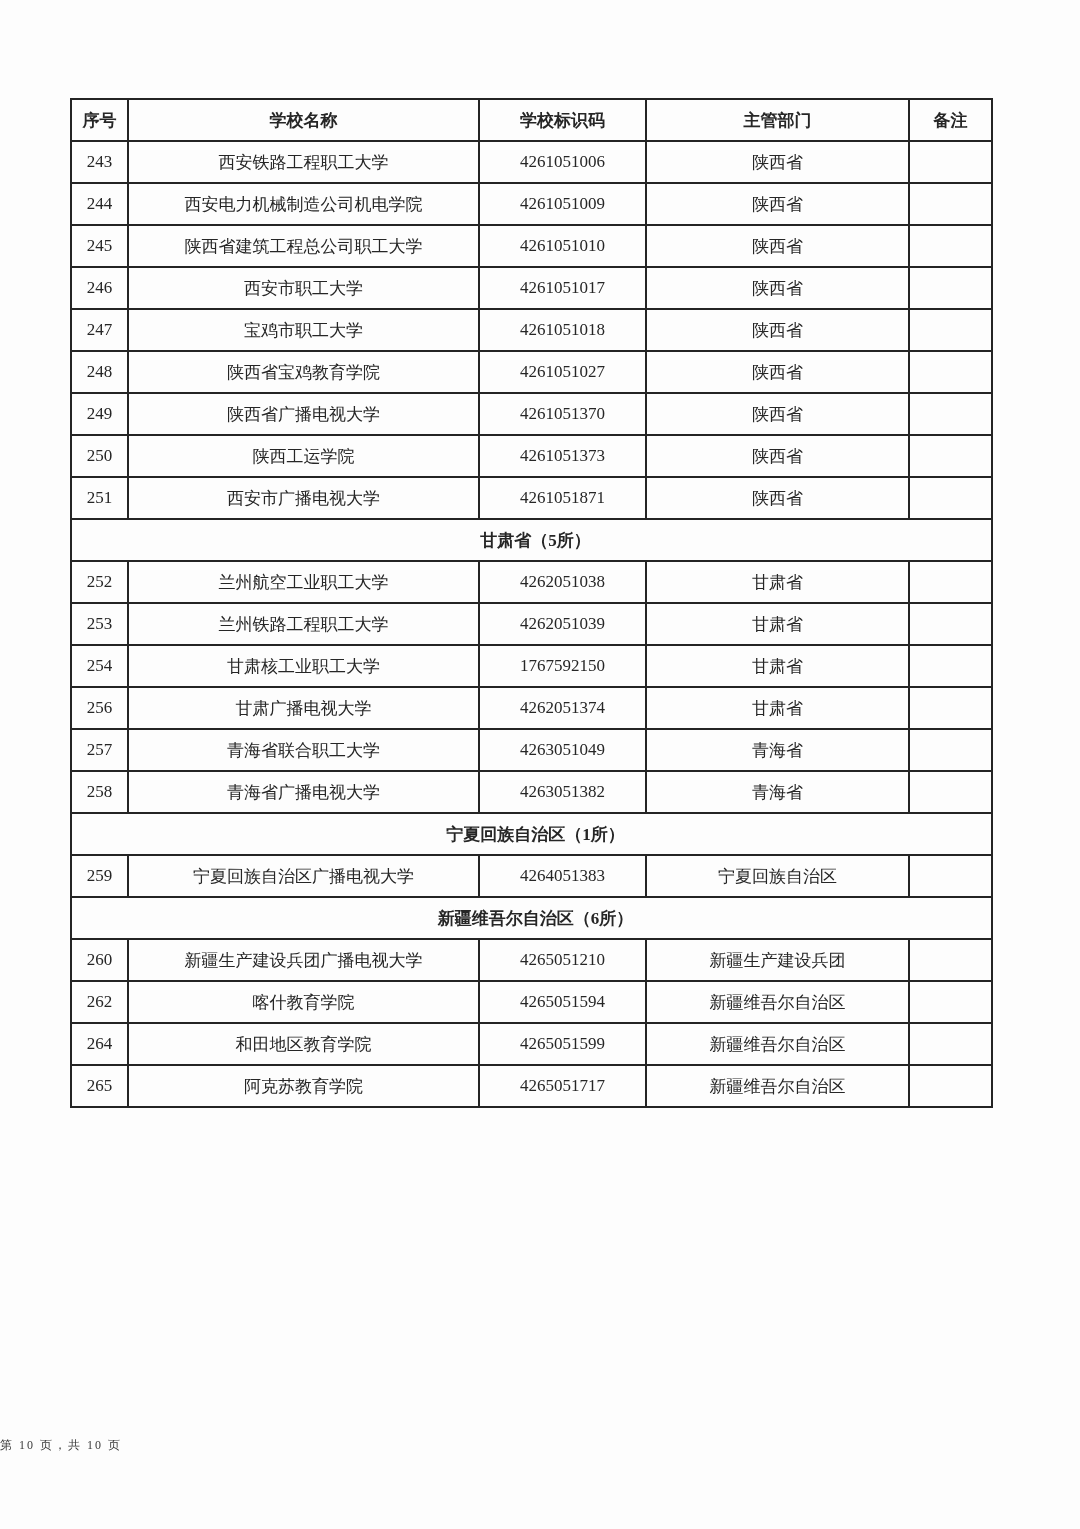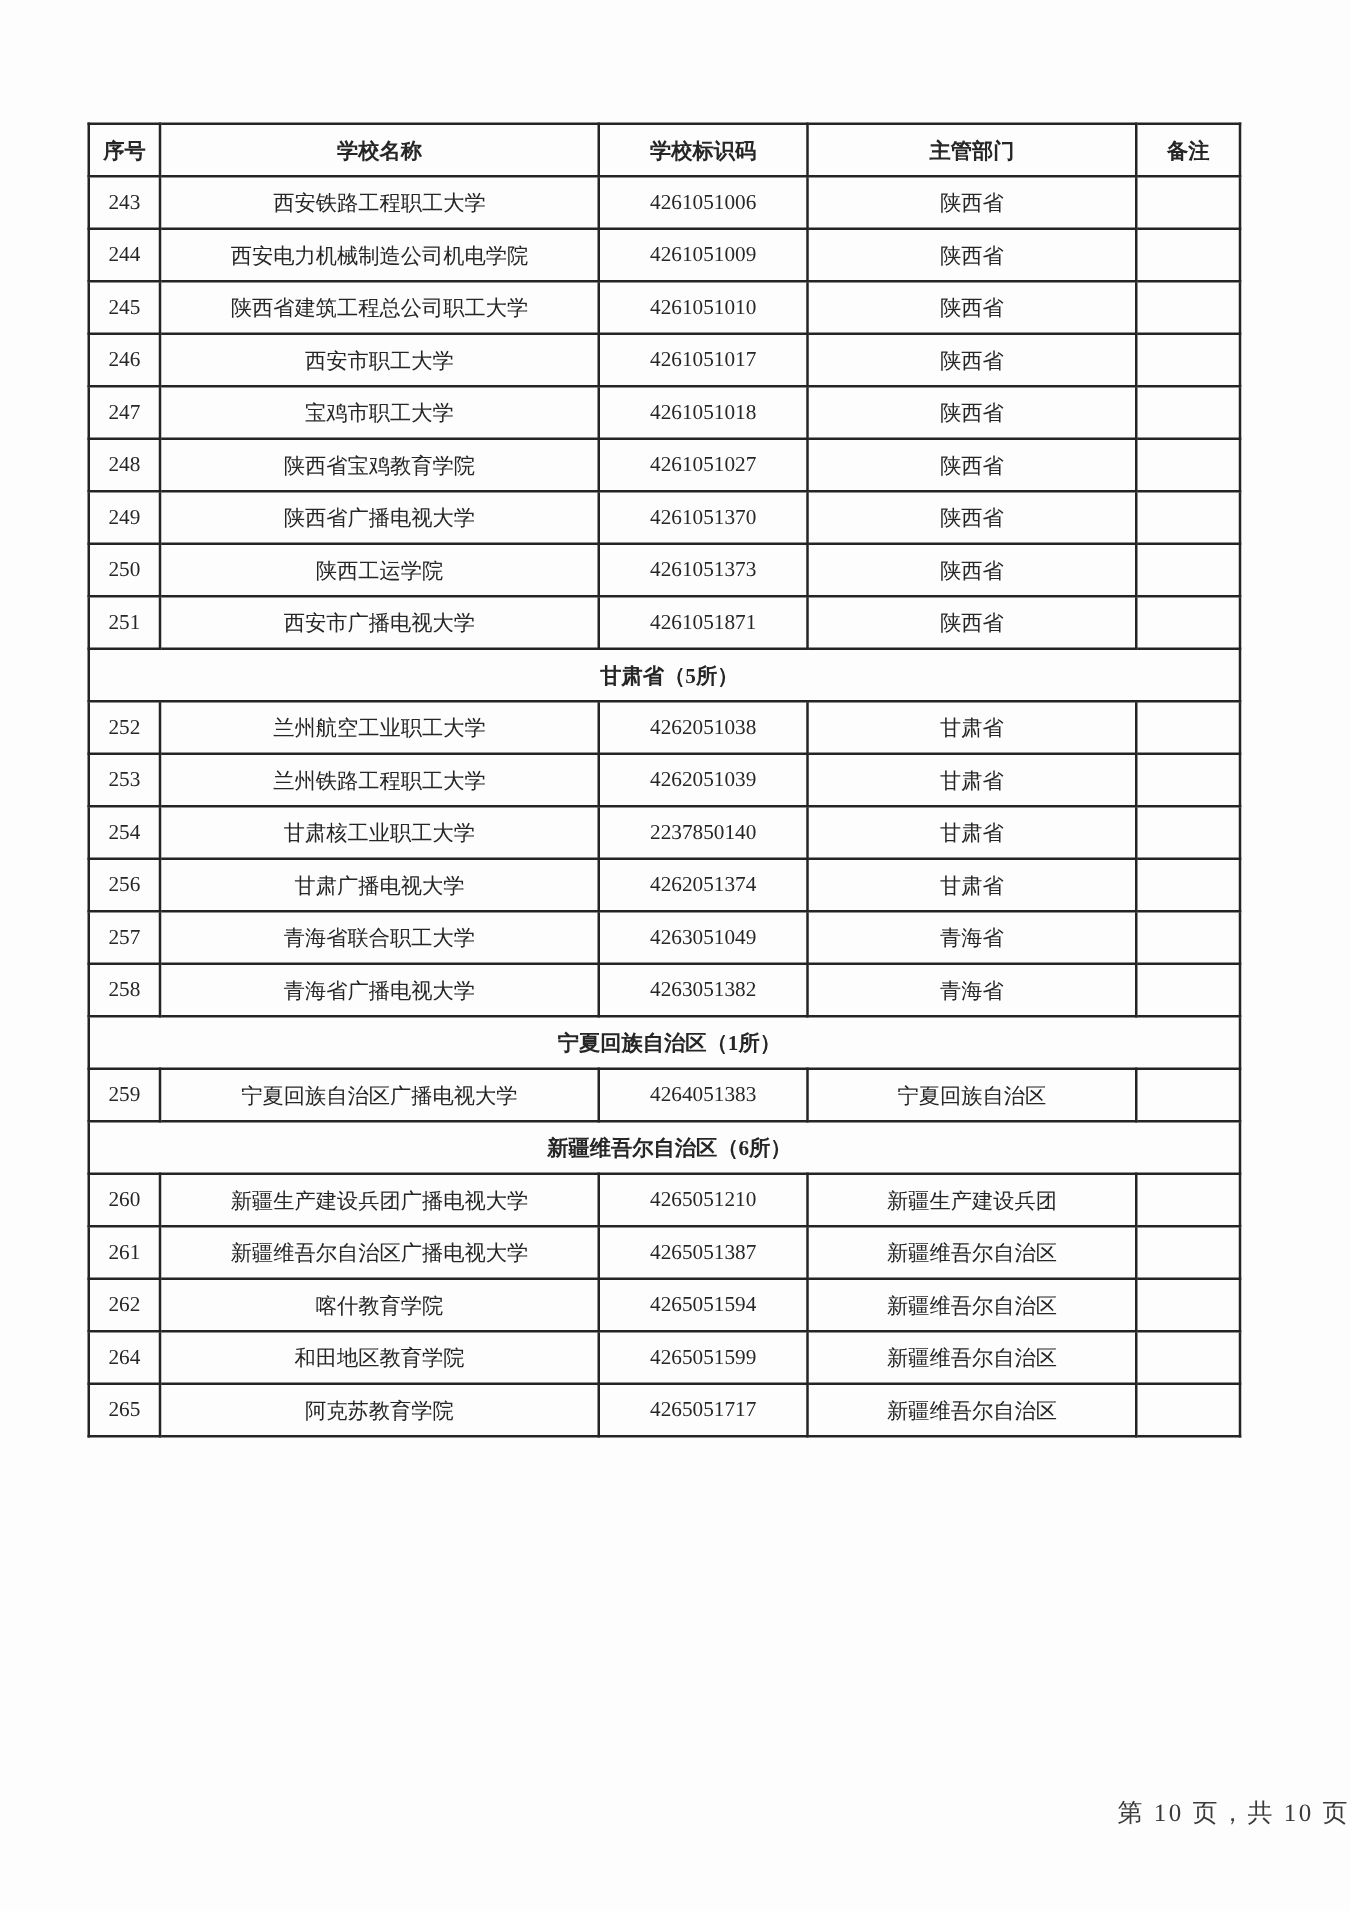--- a/index.html
+++ b/index.html
@@ -40,22 +40,22 @@
   .section-cell {
     text-align: left;
     font-weight: bold;
     padding-left: 8px !important;
   }
   .page-footer {
     position: absolute;
     top: 1437px;
     left: 0;
     width: 100%;
-    text-align: right;
-    font-size: 20px;
+    text-align: left;
+    font-size: 12px;
     color: #3a3a3a;
     letter-spacing: 2px;
   }
 </style>
 </head>
 <body>
 
 <table class="doc-table">
   <colgroup>
     <col style="width:57px">
@@ -150,21 +150,21 @@
       <tr>
         <td>253</td>
         <td>兰州铁路工程职工大学</td>
         <td>4262051039</td>
         <td>甘肃省</td>
         <td></td>
       </tr>
       <tr>
         <td>254</td>
         <td>甘肃核工业职工大学</td>
-        <td>2237850140</td>
+        <td>1767592150</td>
         <td>甘肃省</td>
         <td></td>
       </tr>
       <tr>
         <td>256</td>
         <td>甘肃广播电视大学</td>
         <td>4262051374</td>
         <td>甘肃省</td>
         <td></td>
       </tr>
@@ -193,27 +193,20 @@
         <td></td>
       </tr>
       <tr>
         <td colspan="5" class="section-cell">新疆维吾尔自治区（6所）</td>
       </tr>
       <tr>
         <td>260</td>
         <td>新疆生产建设兵团广播电视大学</td>
         <td>4265051210</td>
         <td>新疆生产建设兵团</td>
-        <td></td>
-      </tr>
-      <tr>
-        <td>261</td>
-        <td>新疆维吾尔自治区广播电视大学</td>
-        <td>4265051387</td>
-        <td>新疆维吾尔自治区</td>
         <td></td>
       </tr>
       <tr>
         <td>262</td>
         <td>喀什教育学院</td>
         <td>4265051594</td>
         <td>新疆维吾尔自治区</td>
         <td></td>
       </tr>
       <tr>

